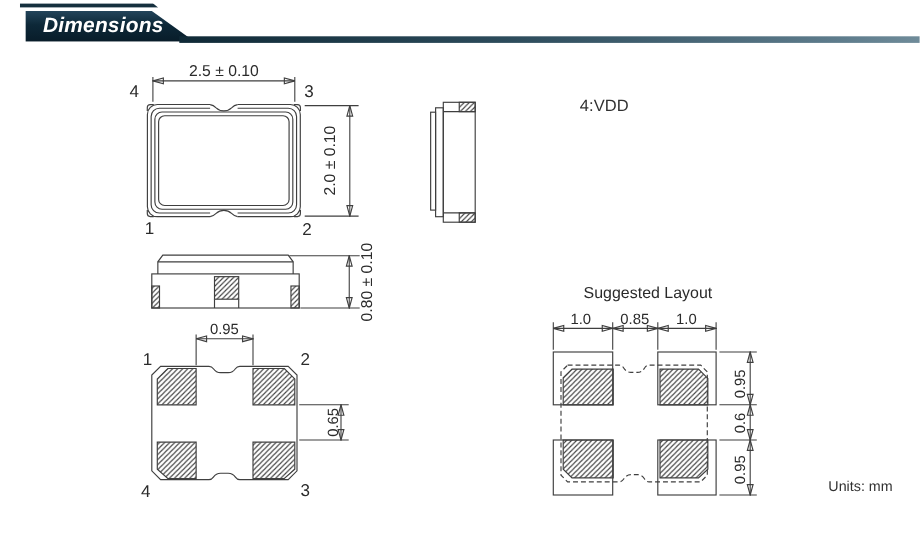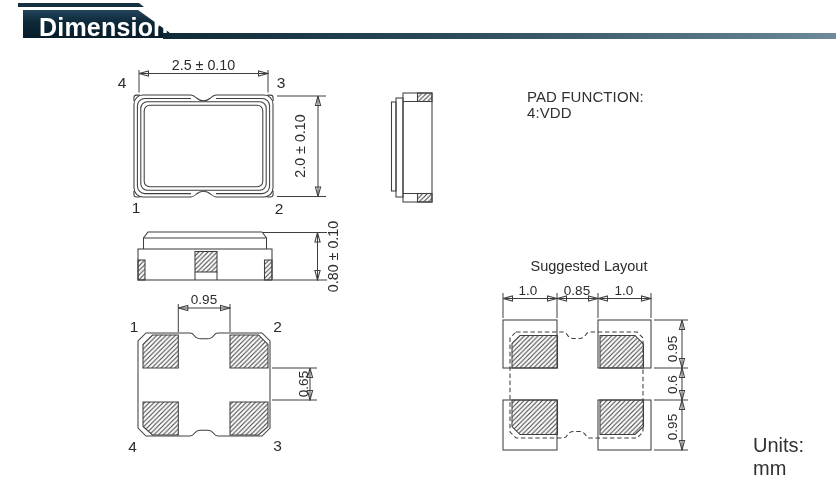--- a/index.html
+++ b/index.html
@@ -17,37 +17,37 @@
     background:#15303e;
     clip-path:polygon(0 0, 96% 0, 100% 100%, 0 100%);
   }
   #hdr-tab {
     left:23px; top:10px; width:154px; height:28px;
     background:linear-gradient(180deg,#23445a 0%, #0d2838 45%, #081c29 100%);
     clip-path:polygon(0 0, 74.7% 0, 100% 100%, 0 100%);
   }
   #hdr-title {
     left:39px; top:13px;
-    color:#ffffff; font-size:25px; font-weight:bold; letter-spacing:0.2px;
+    color:#ffffff; font-size:19px; font-weight:bold; letter-spacing:0.2px;font-style:italic;
   }
   #hdr-rule {
     left:163px; top:33px; width:673px; height:5.5px;
     background:linear-gradient(90deg,#0f2936 0%, #2d4c5c 45%, #5f7d8d 90%, #6f8b99 100%);
   }
 
   
   #padfn {
     left:527px; top:89px;
     font-size:15px; line-height:15.5px; color:#313131; letter-spacing:0.1px;
     white-space:nowrap;
   }
 
   
   #units {
-    left:753px; top:434px; font-size:20px; color:#313131;
+    left:753px; top:434px; font-size:13px; color:#313131;
   }
 
   
   #dwg { left:0; top:0; }
   #dwg path, #dwg rect, #dwg line {
     fill:none; stroke:#3f3f3f; stroke-width:1.05;
     stroke-linecap:butt; stroke-linejoin:miter;
   }
   #dwg .ext, #dwg .dim { stroke-width:1; }
   #dwg .dim { marker-start:url(#arr); marker-end:url(#arr); }
@@ -63,21 +63,20 @@
 </style>
 </head>
 <body>
 
 <div class="abs" id="hdr-topline"></div>
 <div class="abs" id="hdr-tab"></div>
 <div class="abs" id="hdr-title">Dimensions</div>
 <div class="abs" id="hdr-rule"></div>
 
 <div class="abs" id="padfn">
-  <div>PAD FUNCTION:</div>
   <div>4:VDD</div>
 </div>
 
 <div class="abs" id="units">Units: mm</div>
 
 <svg id="dwg" class="abs" width="838" height="487" viewBox="0 0 838 487">
   <defs>
     <pattern id="hatch" patternUnits="userSpaceOnUse" width="4.6" height="4.6">
       <path d="M-1,1 L1,-1 M-1,5.6 L5.6,-1 M3.6,5.6 L5.6,3.6" stroke="#4a4a4a" stroke-width="0.9" fill="none"></path>
     </pattern>

